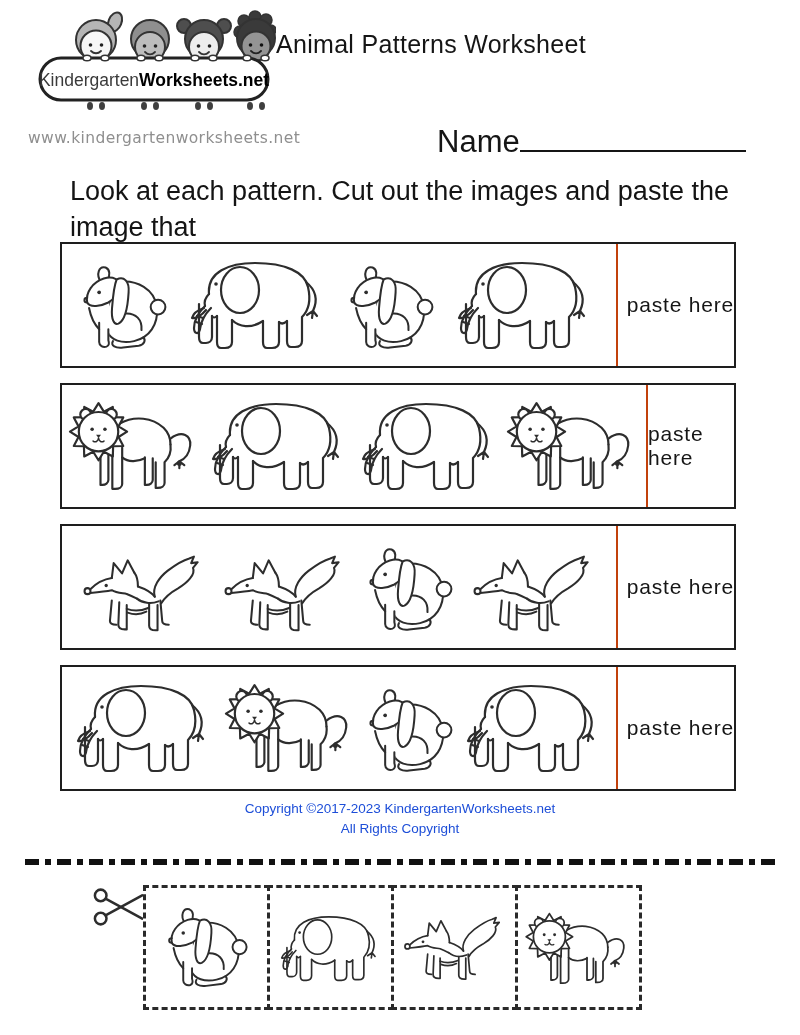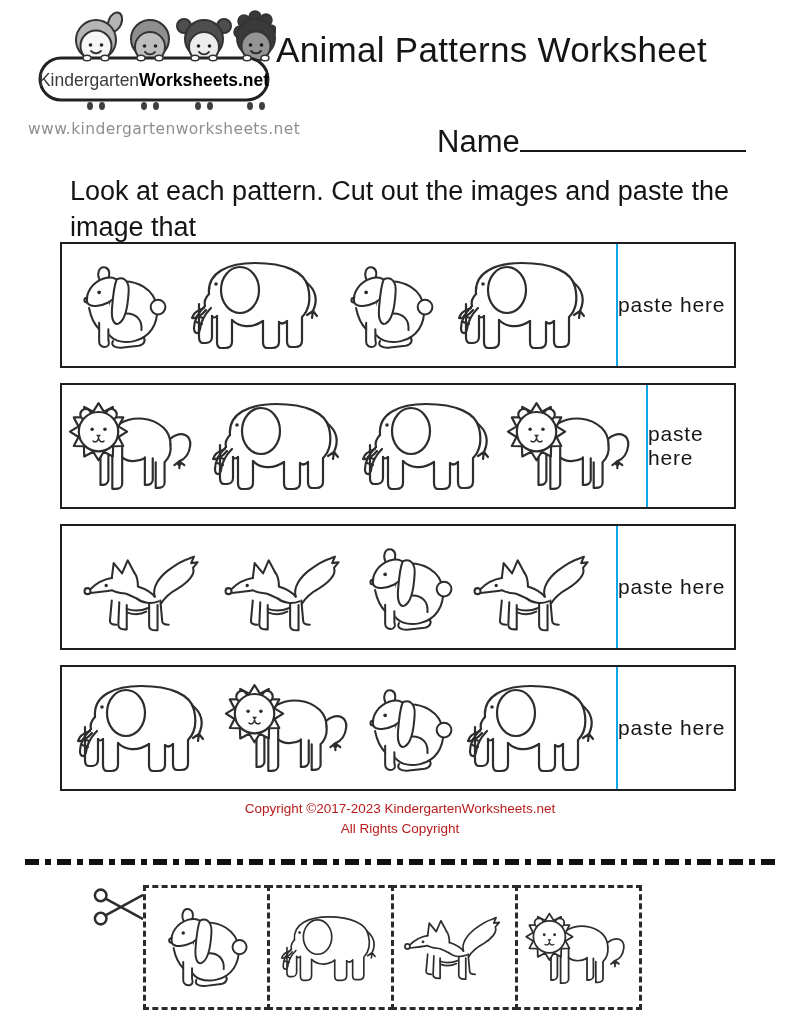--- a/index.html
+++ b/index.html
@@ -2,44 +2,44 @@
 <html><head>
 <meta charset="utf-8">
 <title>Worksheet</title>
 <style>
   html,body{margin:0;padding:0;background:#fff;}
   .page{position:relative;width:800px;height:1035px;background:#ffffff;
         font-family:"Liberation Sans",sans-serif;color:#111;overflow:hidden;}
 
   
   .logo-wrap{position:absolute;left:28px;top:6px;width:248px;}
-  .logo-url{margin-top:2px;text-align:left;font-size:15.5px;letter-spacing:.4px;color:#8f8f8f;
+  .logo-url{margin-top:11px;text-align:left;font-size:15.5px;letter-spacing:.4px;color:#8f8f8f;
             font-family:"DejaVu Sans",sans-serif;}
 
   
-  .page-title{position:absolute;left:276px;top:30px;font-size:35px;font-weight:400;
+  .page-title{position:absolute;left:276px;top:30px;font-size:25px;font-weight:400;
               letter-spacing:.3px;color:#151515;}
   .name-row{position:absolute;left:437px;top:116px;font-size:31px;color:#151515;white-space:nowrap;}
   .name-line{display:inline-block;width:226px;border-bottom:2.5px solid #151515;height:1.1em;
              vertical-align:baseline;}
 
   
   .instructions{position:absolute;left:70px;top:174px;font-size:27px;line-height:1.33;color:#141414;}
 
   
   .rows{position:absolute;left:60px;top:242px;width:676px;}
   .pattern-row{display:flex;height:122px;border:2px solid #1e1e1e;margin-bottom:15px;background:#fff;}
   .animals{flex:1;display:flex;justify-content:space-evenly;align-items:flex-end;padding:0 4px 12px 4px;}
   .animal{line-height:0;}
-  .paste-box{width:116px;border-left:2px solid #0ea5e9;display:flex;align-items:center;justify-content:flex-start;}
+  .paste-box{width:116px;border-left:2px solid #c2410c;display:flex;align-items:center;justify-content:flex-end;}
   .paste-label{font-size:21px;letter-spacing:.8px;color:#161616;}
 
   
   .copyright{position:absolute;left:0;top:799px;width:100%;text-align:center;
-             font-size:13.5px;line-height:1.45;color:#b91c1c;}
+             font-size:13.5px;line-height:1.45;color:#1d4ed8;}
 
   
   .cut-rule{position:absolute;left:25px;top:852px;width:750px;height:8px;}
   .scissors{position:absolute;left:92px;top:882px;line-height:0;}
   .cut-strip{position:absolute;left:143px;top:885px;display:flex;}
   .cut-box{width:121px;height:119px;border:3px dashed #2a2a2a;margin-left:-3px;
            display:flex;align-items:center;justify-content:center;background:#fff;}
   .cut-box:first-child{margin-left:0;}
 
   .defs-holder{position:absolute;width:0;height:0;overflow:hidden;}

